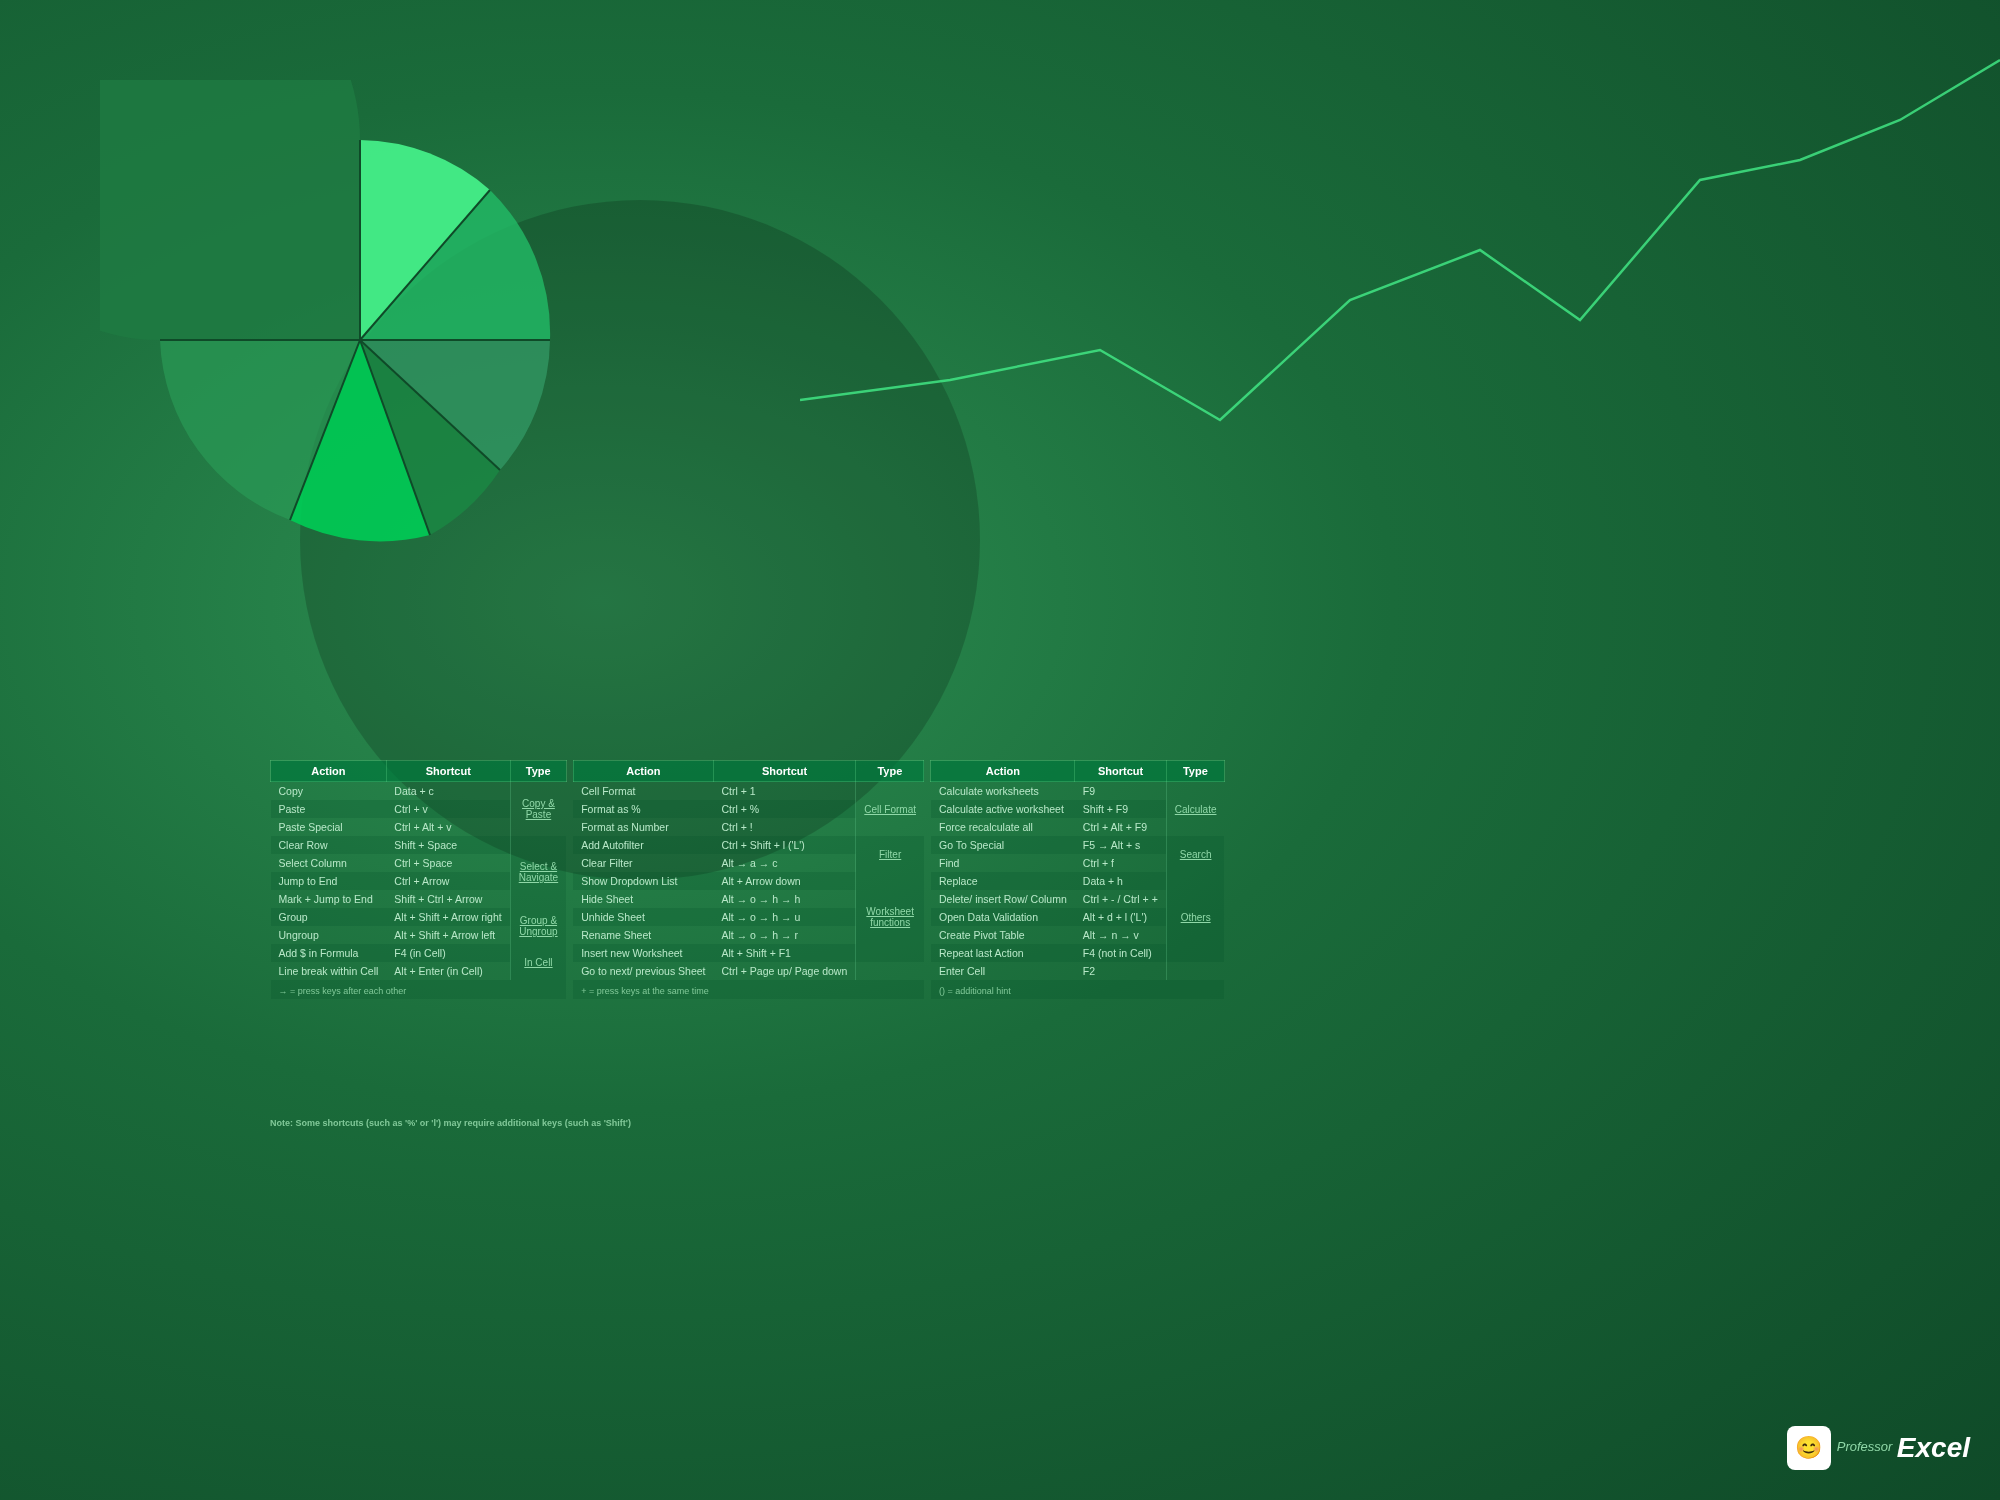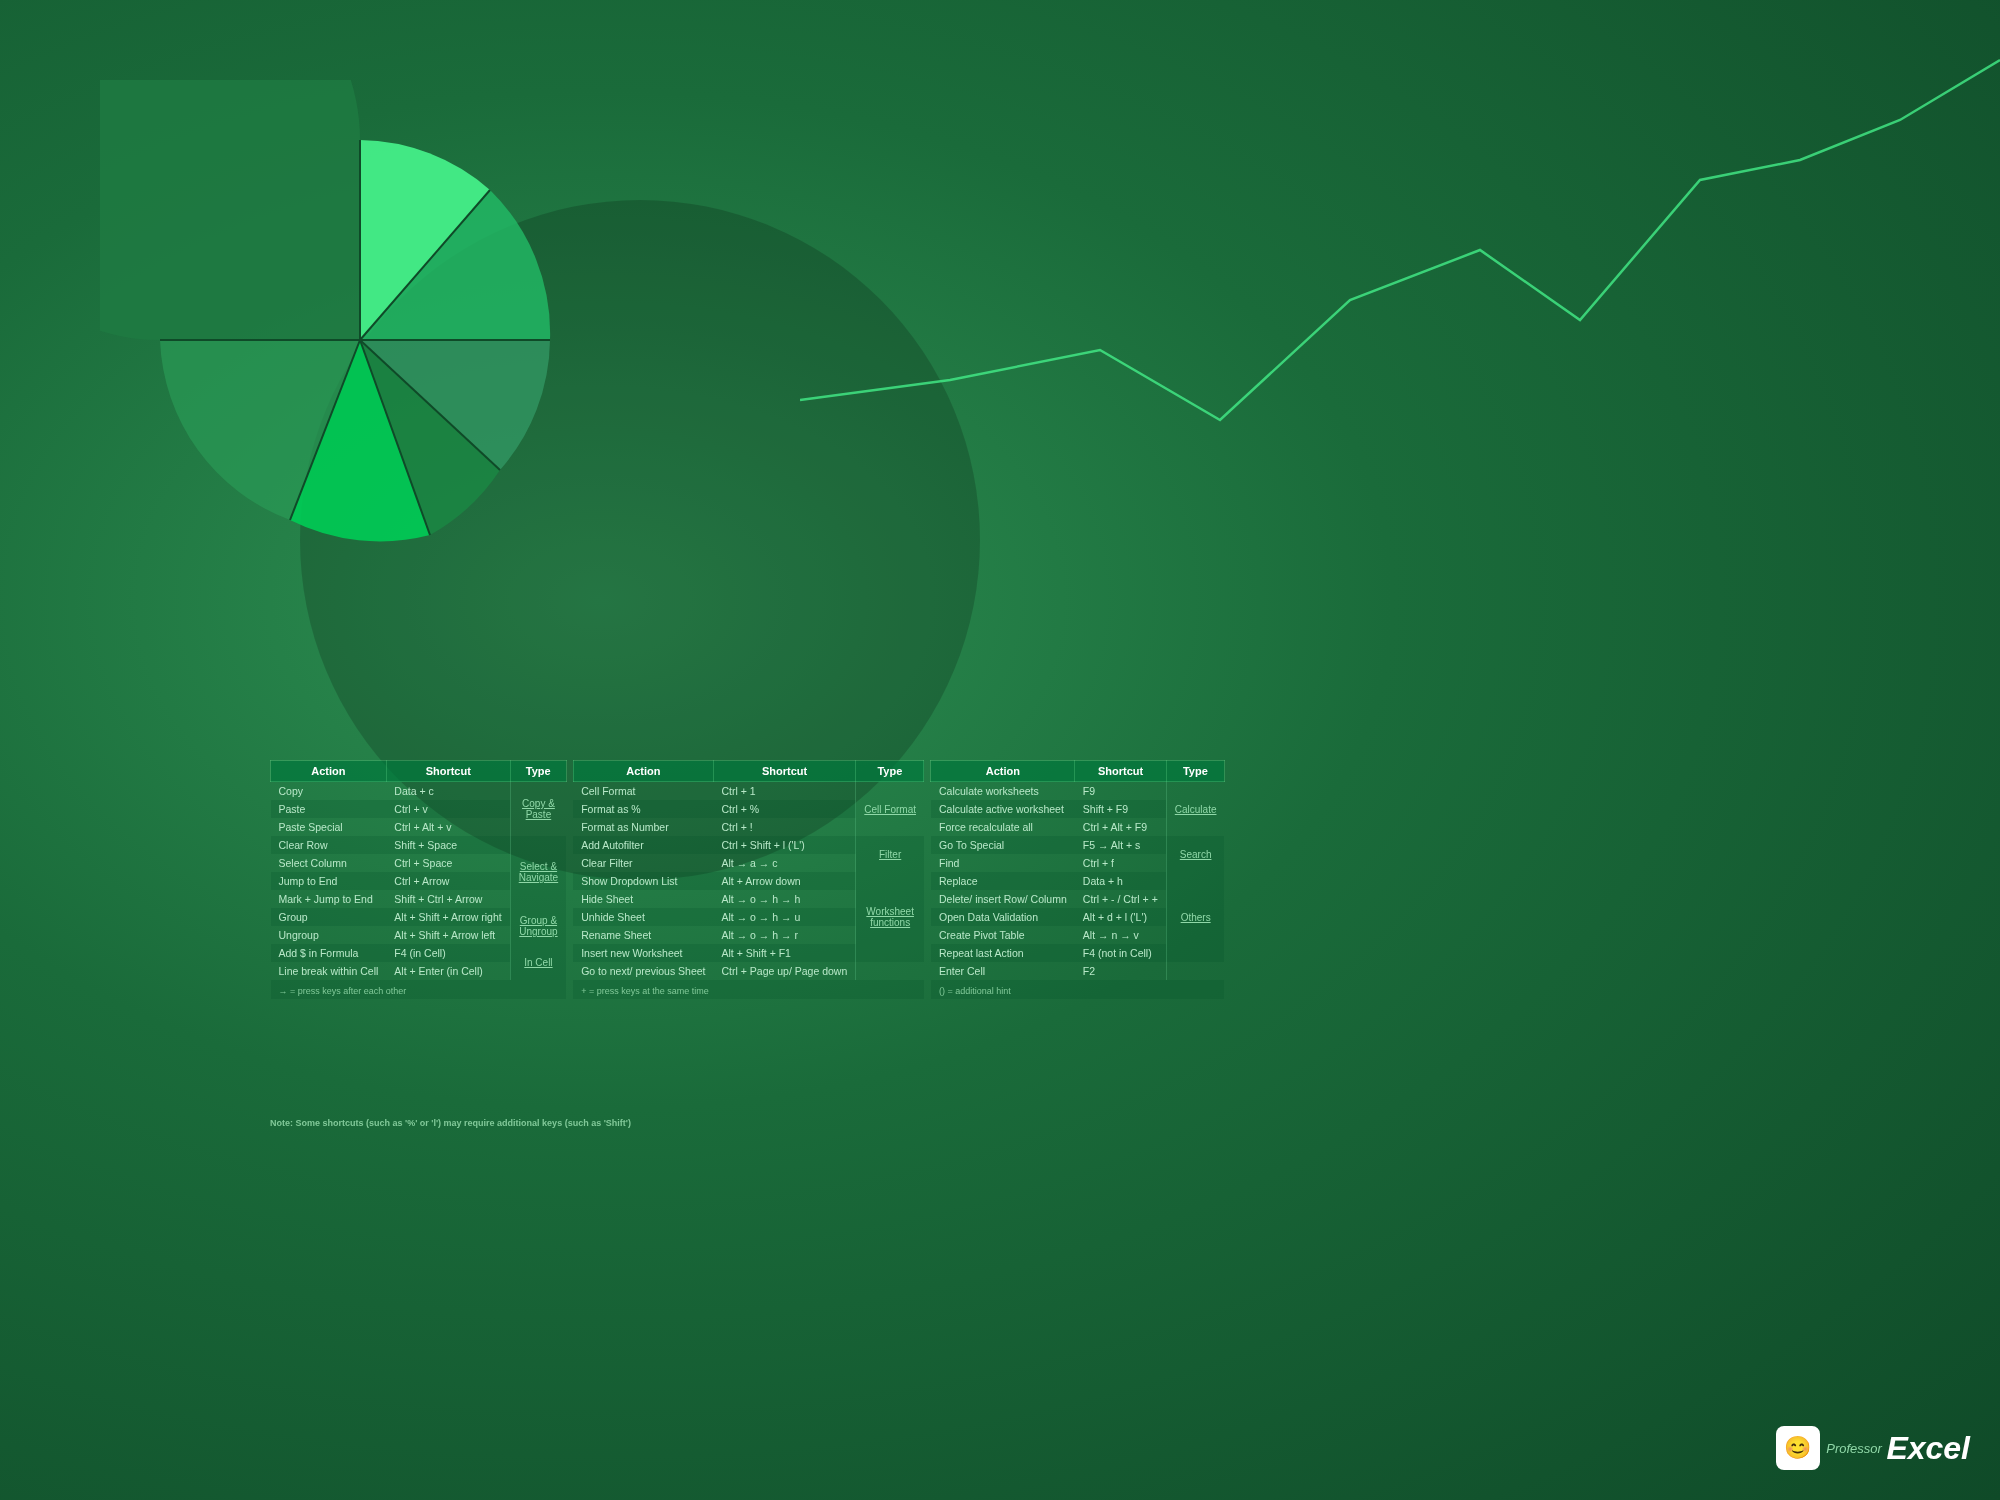--- a/index.html
+++ b/index.html
@@ -105,21 +105,21 @@
     .logo {
       position: absolute;
       bottom: 30px;
       right: 30px;
       display: flex;
       align-items: center;
       gap: 6px;
     }
 
     .logo-text {
-      font-size: 32px;
+      font-size: 28px;
       font-weight: bold;
       color: #ffffff;
       font-style: italic;
       margin-top: 24px;
     }
 
     .logo-small {
       font-size: 13px;
       color: #90d8a8;
       font-style: italic;

